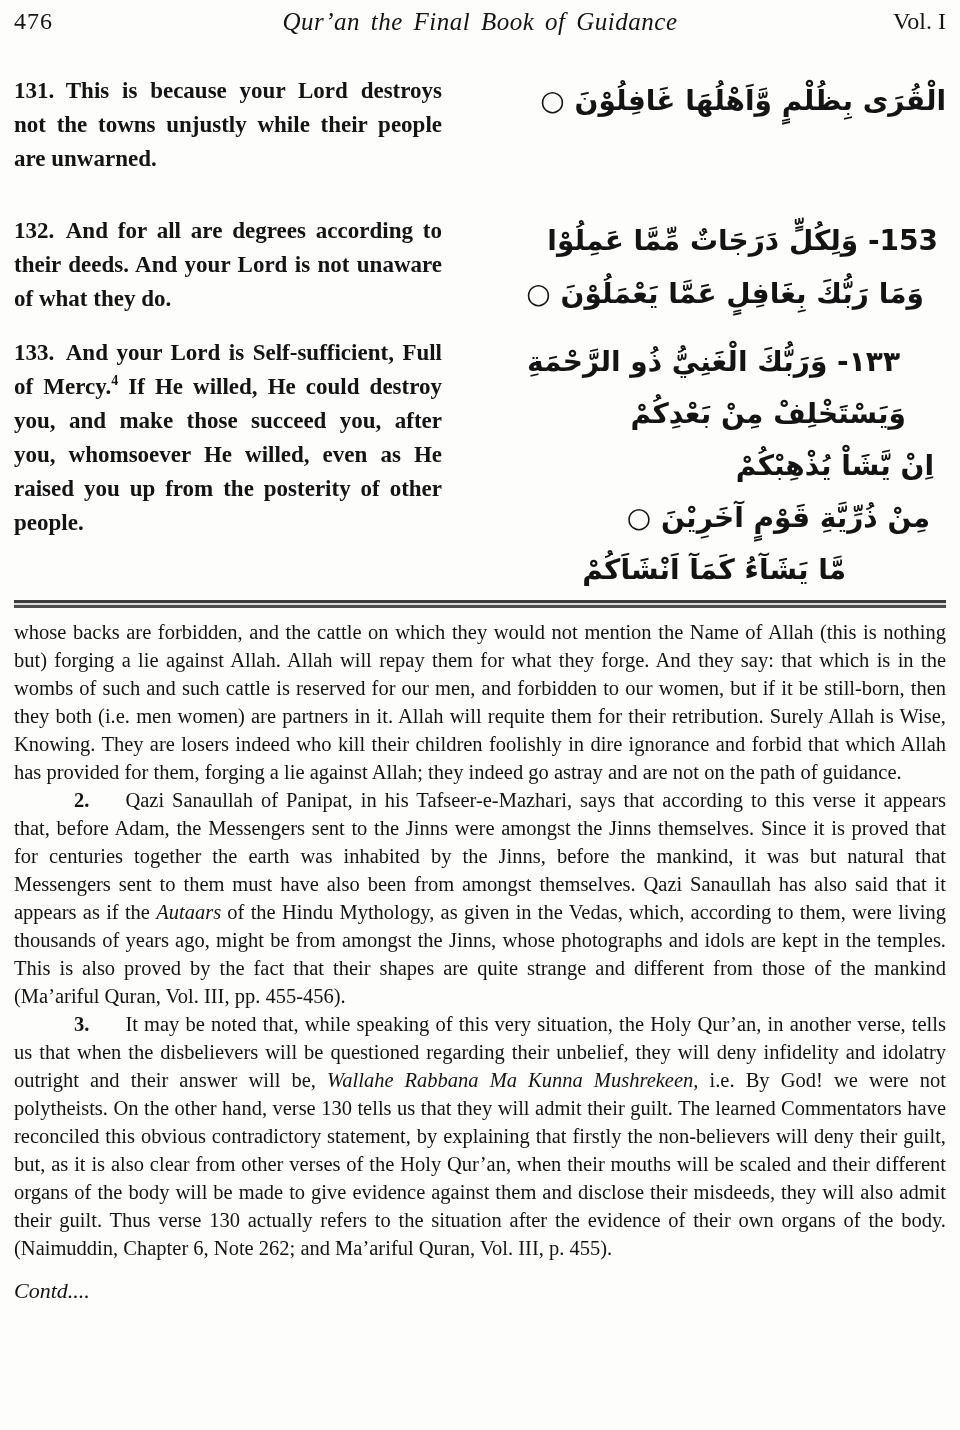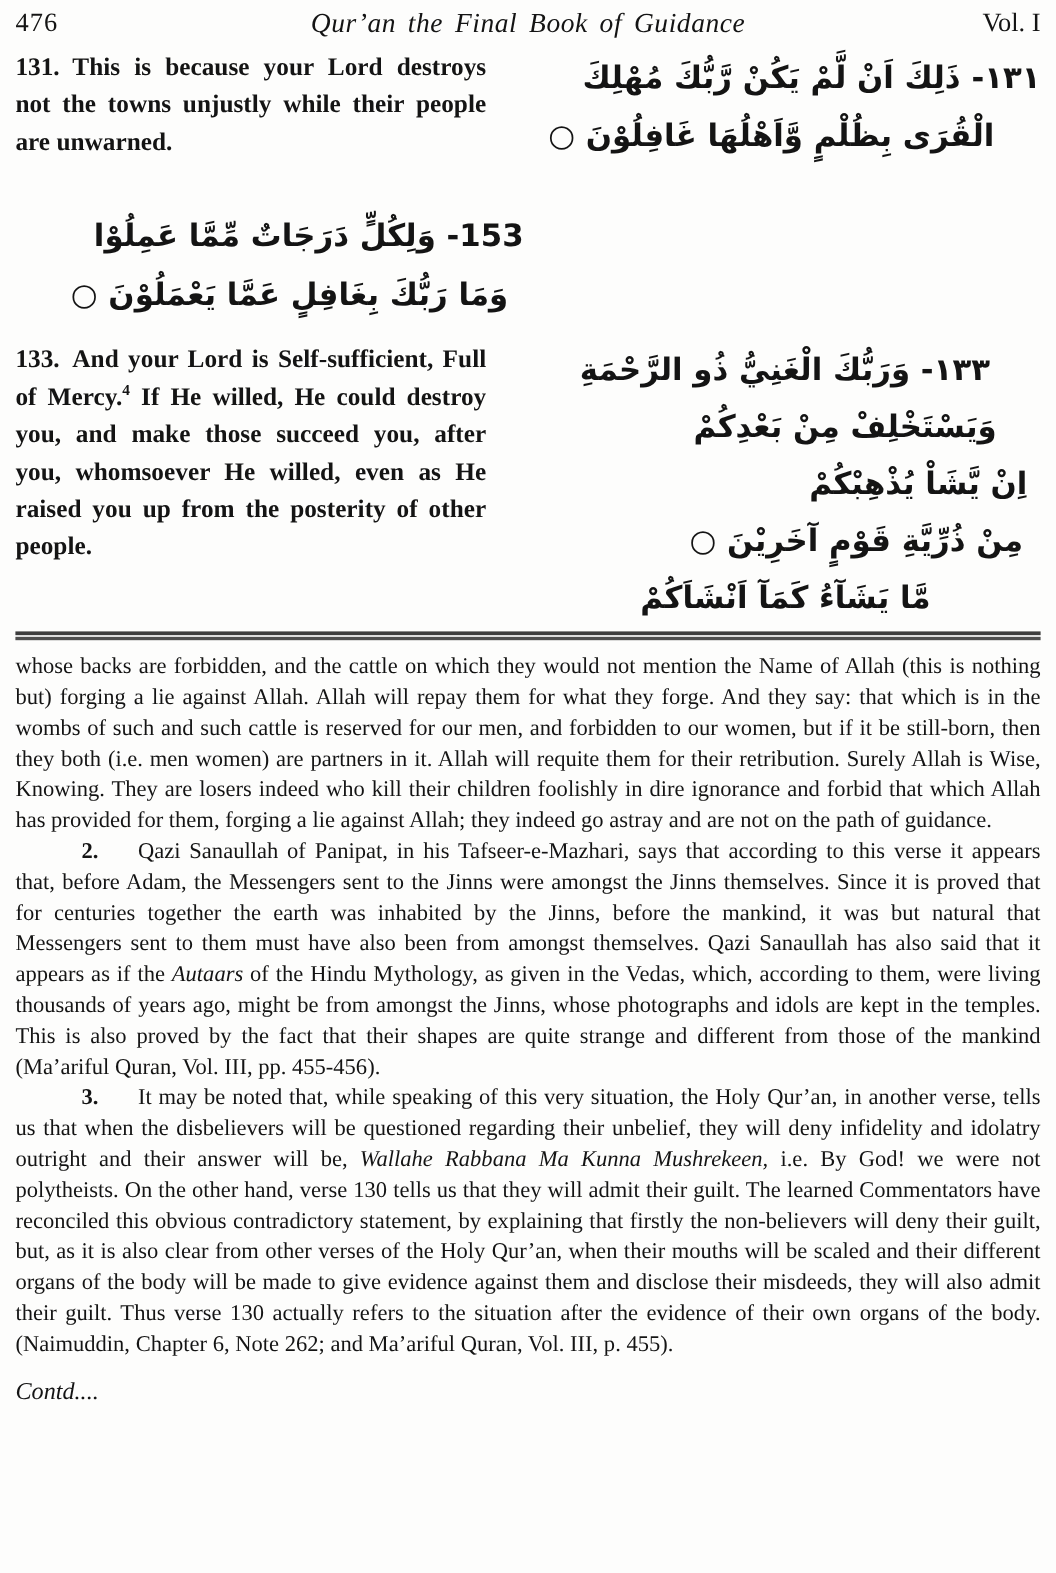--- a/index.html
+++ b/index.html
@@ -10,21 +10,21 @@
   }
   .page { box-sizing:border-box; width:960px; height:1430px; padding:8px 14px 0 14px; }
 
   
   .header { display:flex; align-items:flex-start; font-size:24px; }
   .pgnum { width:130px; letter-spacing:1px; }
   .title { flex:1; text-align:center; font-style:italic; font-size:25px; letter-spacing:0.5px; word-spacing:4px; }
   .vol { width:130px; text-align:right; }
 
   
-  .verses { margin-top:8px; }
+  .verses { margin-top:38px; }
   .verse-row { display:flex; justify-content:space-between; align-items:flex-start; }
   .row-1 { margin-bottom:38px; }
   .row-2 { margin-bottom:16px; }
   .v-en {
     width:428px; margin:0;
     font-weight:bold; font-size:23px; line-height:34px;
     text-align:justify;
   }
   .v-en sup { font-size:14px; line-height:0; }
   .v-ar {
@@ -70,26 +70,26 @@
     <span class="pgnum">476</span>
     <span class="title">Qur’an the Final Book of Guidance</span>
     <span class="vol">Vol. I</span>
   </div>
 
   <div class="verses">
 
     <div class="verse-row row-1">
       <p class="v-en"><span>131. This is because your Lord destroys not the towns unjustly while their people are unwarned.</span></p>
       <div class="v-ar v-ar-131">
-          <div class="ar-line">١٣١- ذَلِكَ اَنْ لَّمْ يَكُنْ رَّبُّكَ مُهْلِكَ</div>
           <div class="ar-line">الْقُرَى بِظُلْمٍ وَّاَهْلُهَا غَافِلُوْنَ ○</div>
         </div>
     </div>
 
     <div class="verse-row row-2">
+      <p class="v-en"><span>132. And for all are degrees according to their deeds. And your Lord is not unaware of what they do.</span></p>
       <div class="v-ar v-ar-132">
           <div class="ar-line">153- وَلِكُلٍّ دَرَجَاتٌ مِّمَّا عَمِلُوْا</div>
           <div class="ar-line">وَمَا رَبُّكَ بِغَافِلٍ عَمَّا يَعْمَلُوْنَ ○</div>
         </div>
     </div>
 
     <div class="verse-row row-3">
       <p class="v-en"><span>133. And your Lord is Self-sufficient, Full of Mercy.</span><sup>4</sup><span> If He willed, He could destroy you, and make those succeed you, after you, whomsoever He willed, even as He raised you up from the posterity of other people.</span></p>
       <div class="v-ar v-ar-133">
           <div class="ar-line">١٣٣- وَرَبُّكَ الْغَنِيُّ ذُو الرَّحْمَةِ</div>

